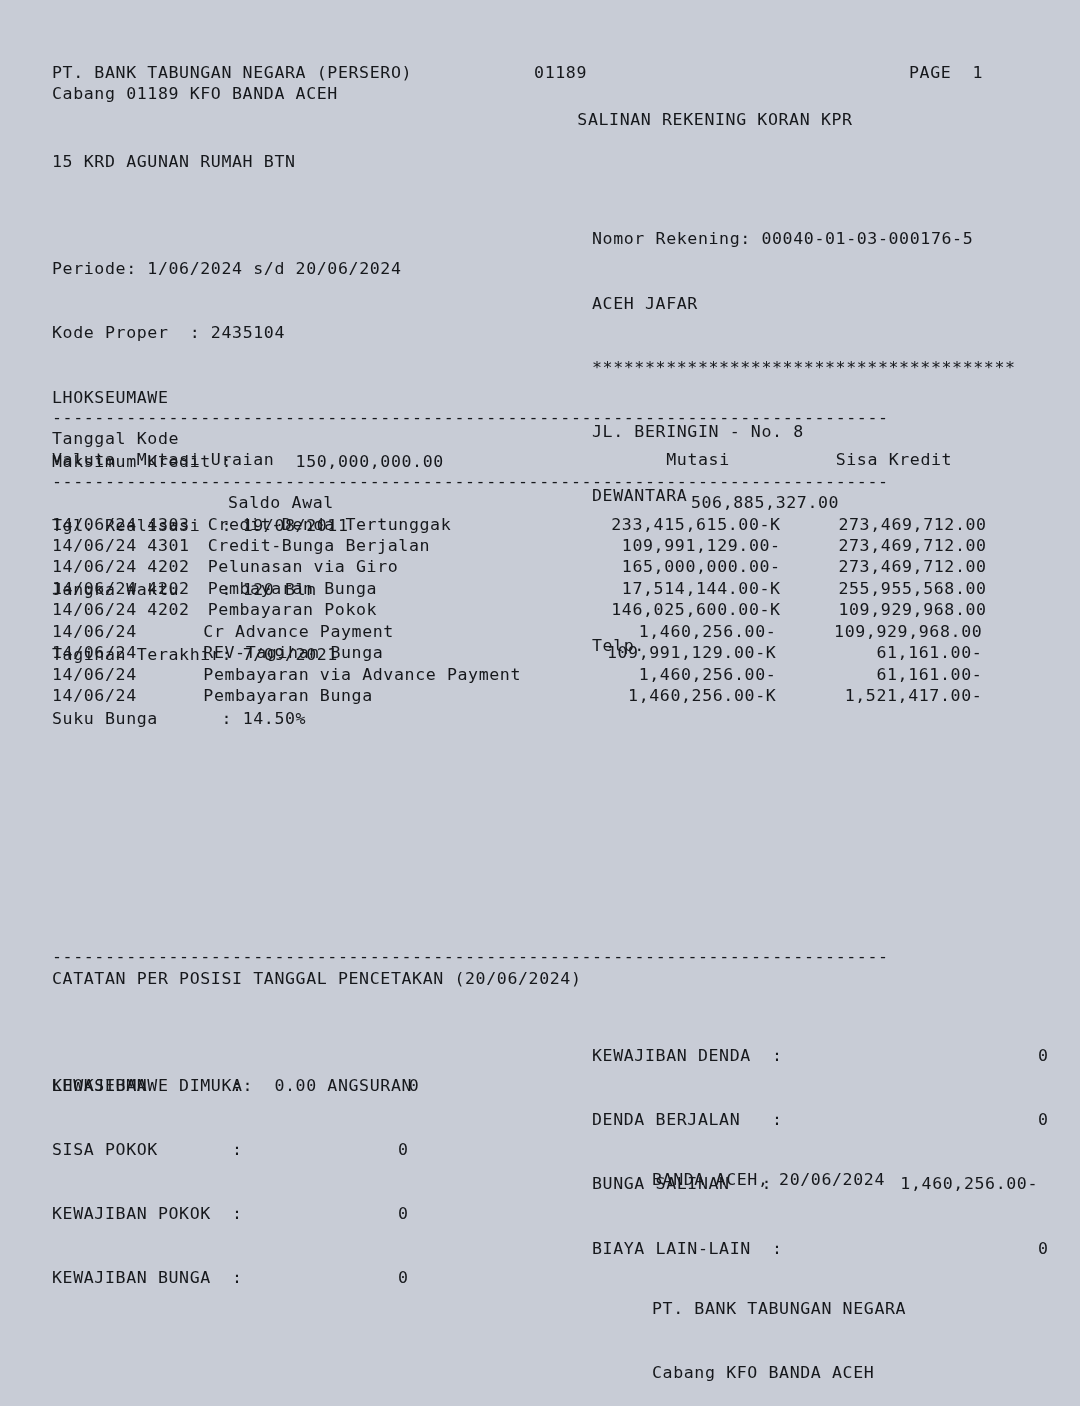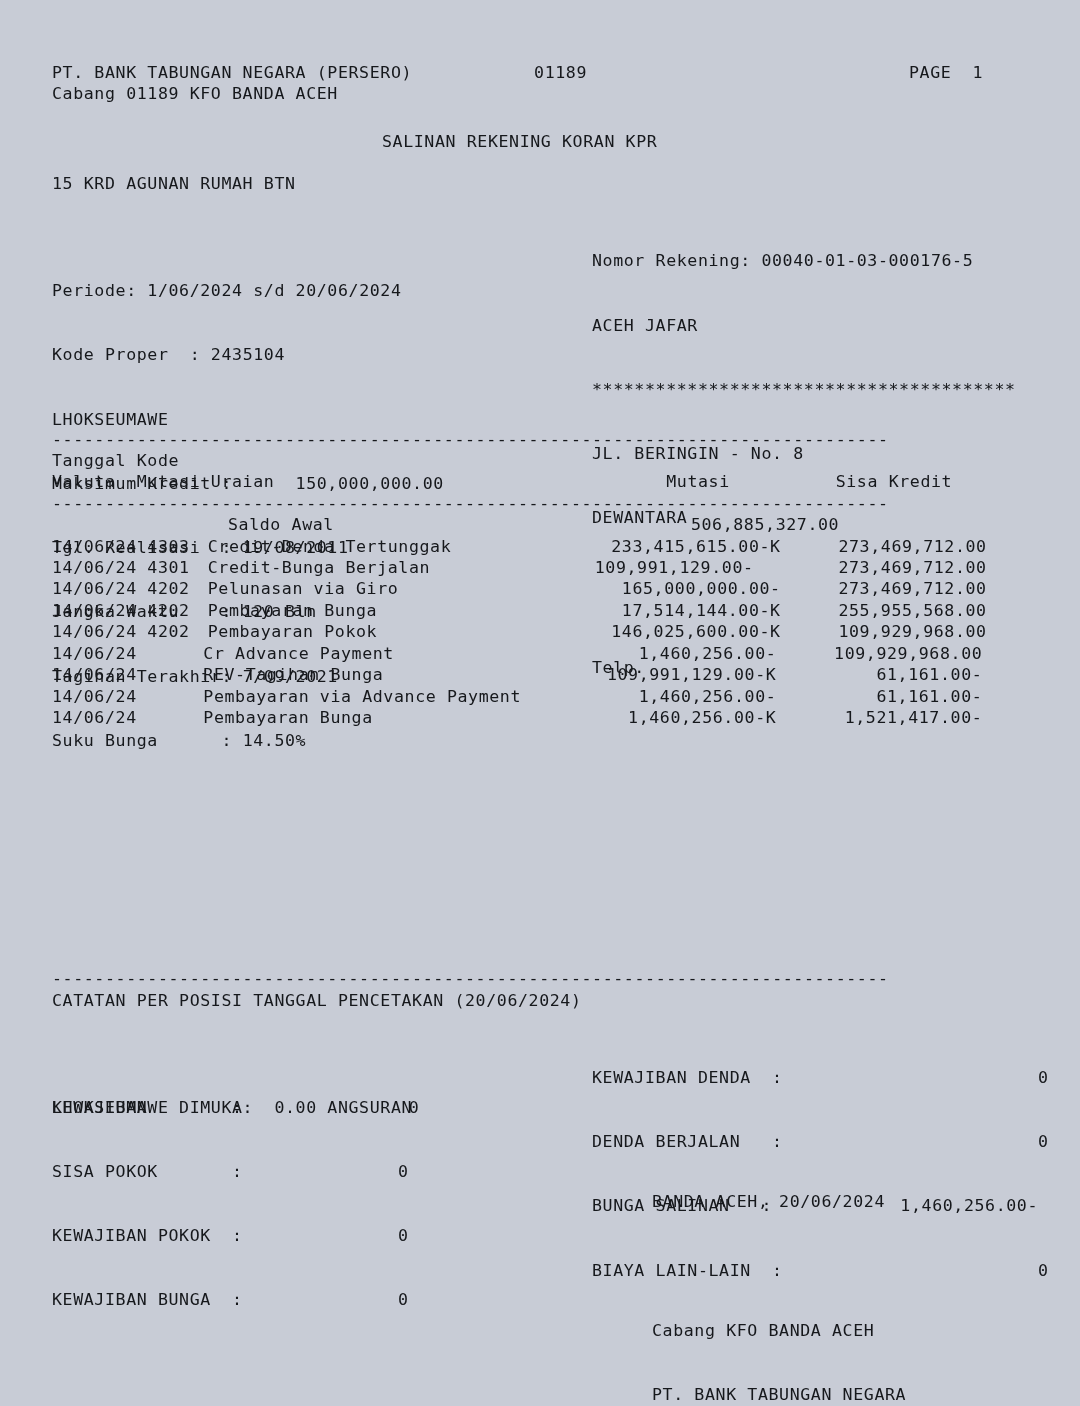--- a/index.html
+++ b/index.html
@@ -27,23 +27,23 @@
     line-height: 21.4px;
     white-space: pre;
     letter-spacing: 0.6px;
   }
   .row {
     display: block;
     white-space: pre;
   }
   .header-block { margin-bottom: 0; }
   .center-title {
-    text-align: left;
+    text-align: center;
     padding-left: 330px;
-    margin-top: 26px;
+    margin-top: 4px;
     margin-bottom: 21px;
   }
   .two-col {
     position: relative;
   }
   .col-right {
     position: absolute;
     left: 540px;
     top: 13px;
   }
@@ -105,21 +105,21 @@
     <div class="mono rule">-------------------------------------------------------------------------------</div>
     <div class="mono row">Tanggal Kode</div>
     <div class="mono row">Valuta  Mutasi Uraian                                     Mutasi          Sisa Kredit</div>
     <div class="mono rule">-------------------------------------------------------------------------------</div>
 
     <div class="txn-area">
       <div class="mono row"><span style="display:inline-block;width:176px"></span><span>Saldo Awal</span><span style="display:inline-block;width:357px"></span><span>506,885,327.00</span></div>
 
       <div class="mono row"><span>14/06/24</span><span> </span><span>4303</span><span style="display:inline-block;width:18px"></span><span class="desc" style="display:inline-block;width:387px">Credit-Denda Tertunggak</span><span style="display:inline-block;width:186px;text-align:right">233,415,615.00-K</span><span style="display:inline-block;width:206px;text-align:right">273,469,712.00</span></div>
 
-      <div class="mono row"><span>14/06/24</span><span> </span><span>4301</span><span style="display:inline-block;width:18px"></span><span class="desc" style="display:inline-block;width:387px">Credit-Bunga Berjalan</span><span style="display:inline-block;width:186px;text-align:left">109,991,129.00-</span><span style="display:inline-block;width:206px;text-align:right">273,469,712.00</span></div>
+      <div class="mono row"><span>14/06/24</span><span> </span><span>4301</span><span style="display:inline-block;width:18px"></span><span class="desc" style="display:inline-block;width:387px">Credit-Bunga Berjalan</span><span style="display:inline-block;width:186px;text-align:right">109,991,129.00-</span><span style="display:inline-block;width:206px;text-align:right">273,469,712.00</span></div>
 
       <div class="mono row"><span>14/06/24</span><span> </span><span>4202</span><span style="display:inline-block;width:18px"></span><span class="desc" style="display:inline-block;width:387px">Pelunasan via Giro</span><span style="display:inline-block;width:186px;text-align:right">165,000,000.00-</span><span style="display:inline-block;width:206px;text-align:right">273,469,712.00</span></div>
 
       <div class="mono row"><span>14/06/24</span><span> </span><span>4202</span><span style="display:inline-block;width:18px"></span><span class="desc" style="display:inline-block;width:387px">Pembayaran Bunga</span><span style="display:inline-block;width:186px;text-align:right"> 17,514,144.00-K</span><span style="display:inline-block;width:206px;text-align:right">255,955,568.00</span></div>
 
       <div class="mono row"><span>14/06/24</span><span> </span><span>4202</span><span style="display:inline-block;width:18px"></span><span class="desc" style="display:inline-block;width:387px">Pembayaran Pokok</span><span style="display:inline-block;width:186px;text-align:right">146,025,600.00-K</span><span style="display:inline-block;width:206px;text-align:right">109,929,968.00</span></div>
 
       <div class="mono row"><span>14/06/24</span><span> </span><span style="display:inline-block;width:48px"></span><span style="display:inline-block;width:8px"></span><span class="desc" style="display:inline-block;width:387px">Cr Advance Payment</span><span style="display:inline-block;width:186px;text-align:right">  1,460,256.00-</span><span style="display:inline-block;width:206px;text-align:right">109,929,968.00</span></div>
 
       <div class="mono row"><span>14/06/24</span><span> </span><span style="display:inline-block;width:48px"></span><span style="display:inline-block;width:8px"></span><span class="desc" style="display:inline-block;width:387px">REV-Tagihan Bunga</span><span style="display:inline-block;width:186px;text-align:right">109,991,129.00-K</span><span style="display:inline-block;width:206px;text-align:right">     61,161.00-</span></div>
@@ -148,17 +148,17 @@
         <div class="row"><span>BIAYA LAIN-LAIN  :</span><span style="display:inline-block;width:266px;text-align:right">0</span></div>
       </div>
     </div>
 
     <div class="mono row">KEWAJIBAN        :   0.00 ANGSURAN</div>
   </div>
 
   <div class="mono sign-block" style="margin-top:30px">
     <div class="row">BANDA ACEH, 20/06/2024</div>
     <div class="row">&nbsp;</div>
+    <div class="row">PT. BANK TABUNGAN NEGARA</div>
     <div class="row">Cabang KFO BANDA ACEH</div>
-    <div class="row">PT. BANK TABUNGAN NEGARA</div>
   </div>
 
 </div>
 
 </body></html>

